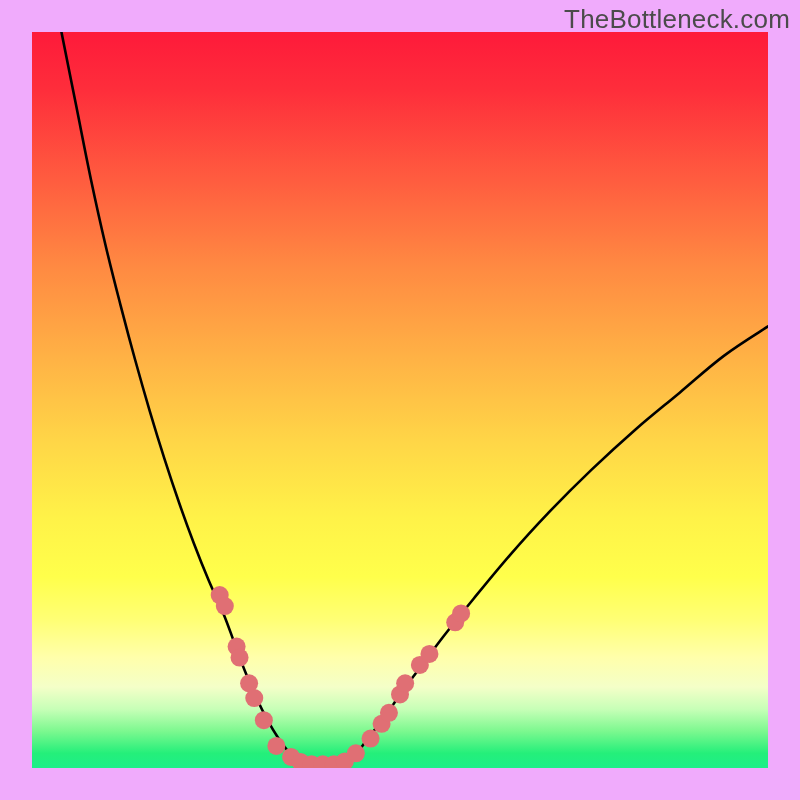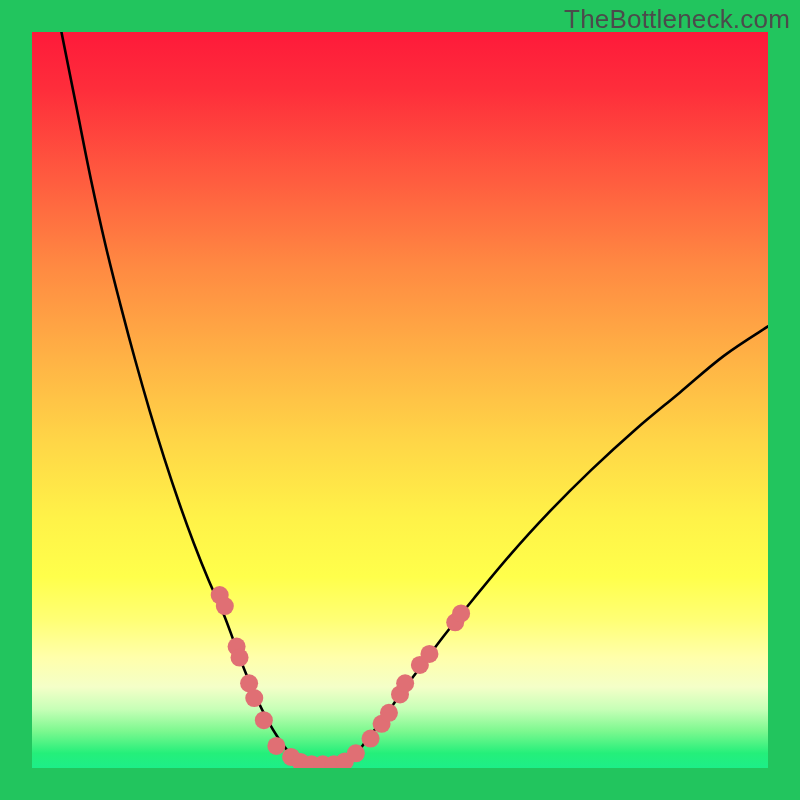--- a/index.html
+++ b/index.html
@@ -10,21 +10,21 @@
     overflow: hidden;
     background: #000;
     font-family: Arial, Helvetica, sans-serif;
   }
   .frame {
     position: absolute;
     left: 0;
     top: 0;
     width: 800px;
     height: 800px;
-    background: #22c55e;
+    background: #f0abfc;
   }
   .watermark {
     position: absolute;
     top: 4px;
     right: 10px;
     color: #4b4b4b;
     font-size: 26px;
     font-weight: 500;
     letter-spacing: 0.2px;
     z-index: 30;

